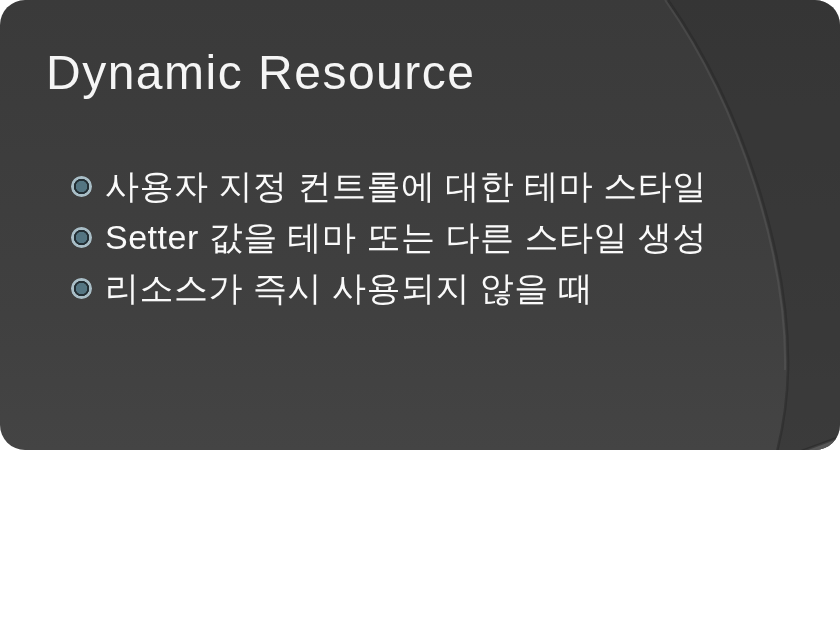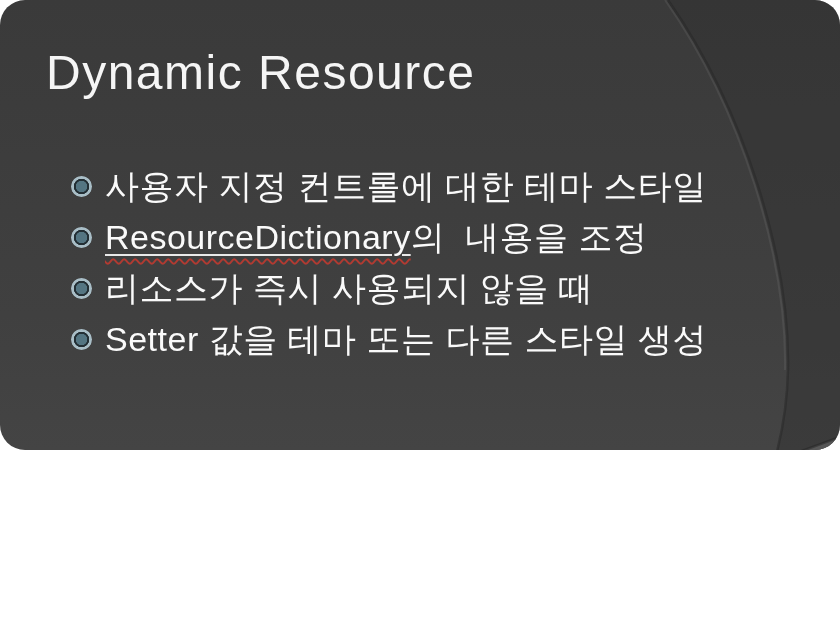--- a/index.html
+++ b/index.html
@@ -109,31 +109,27 @@
   <div class="content">
     <h1 class="slide-title">Dynamic Resource</h1>
 
     <ul class="bullet-list">
 
       <li class="bullet-item">
         <span class="bullet-icon"></span>
         <div class="bullet-text"><span>사용자 지정 컨트롤에 대한 테마 스타일</span><br></div>
       </li>
 
+
       <li class="bullet-item">
         <span class="bullet-icon"></span>
-        <div class="bullet-text"><span class="underlined-word"><span class="squiggle">ResourceDictionary</span></span><span>의  내용을 조정</span></div>
+        <div class="bullet-text">Setter 값을 테마 또는 다른 스타일 생성</div>
       </li>
 
       <li class="bullet-item">
         <span class="bullet-icon"></span>
         <div class="bullet-text">리소스가 즉시 사용되지 않을 때</div>
-      </li>
-
-      <li class="bullet-item">
-        <span class="bullet-icon"></span>
-        <div class="bullet-text">Setter 값을 테마 또는 다른 스타일 생성</div>
       </li>
 
     </ul>
   </div>
 
 </div>
 
 </body></html>

